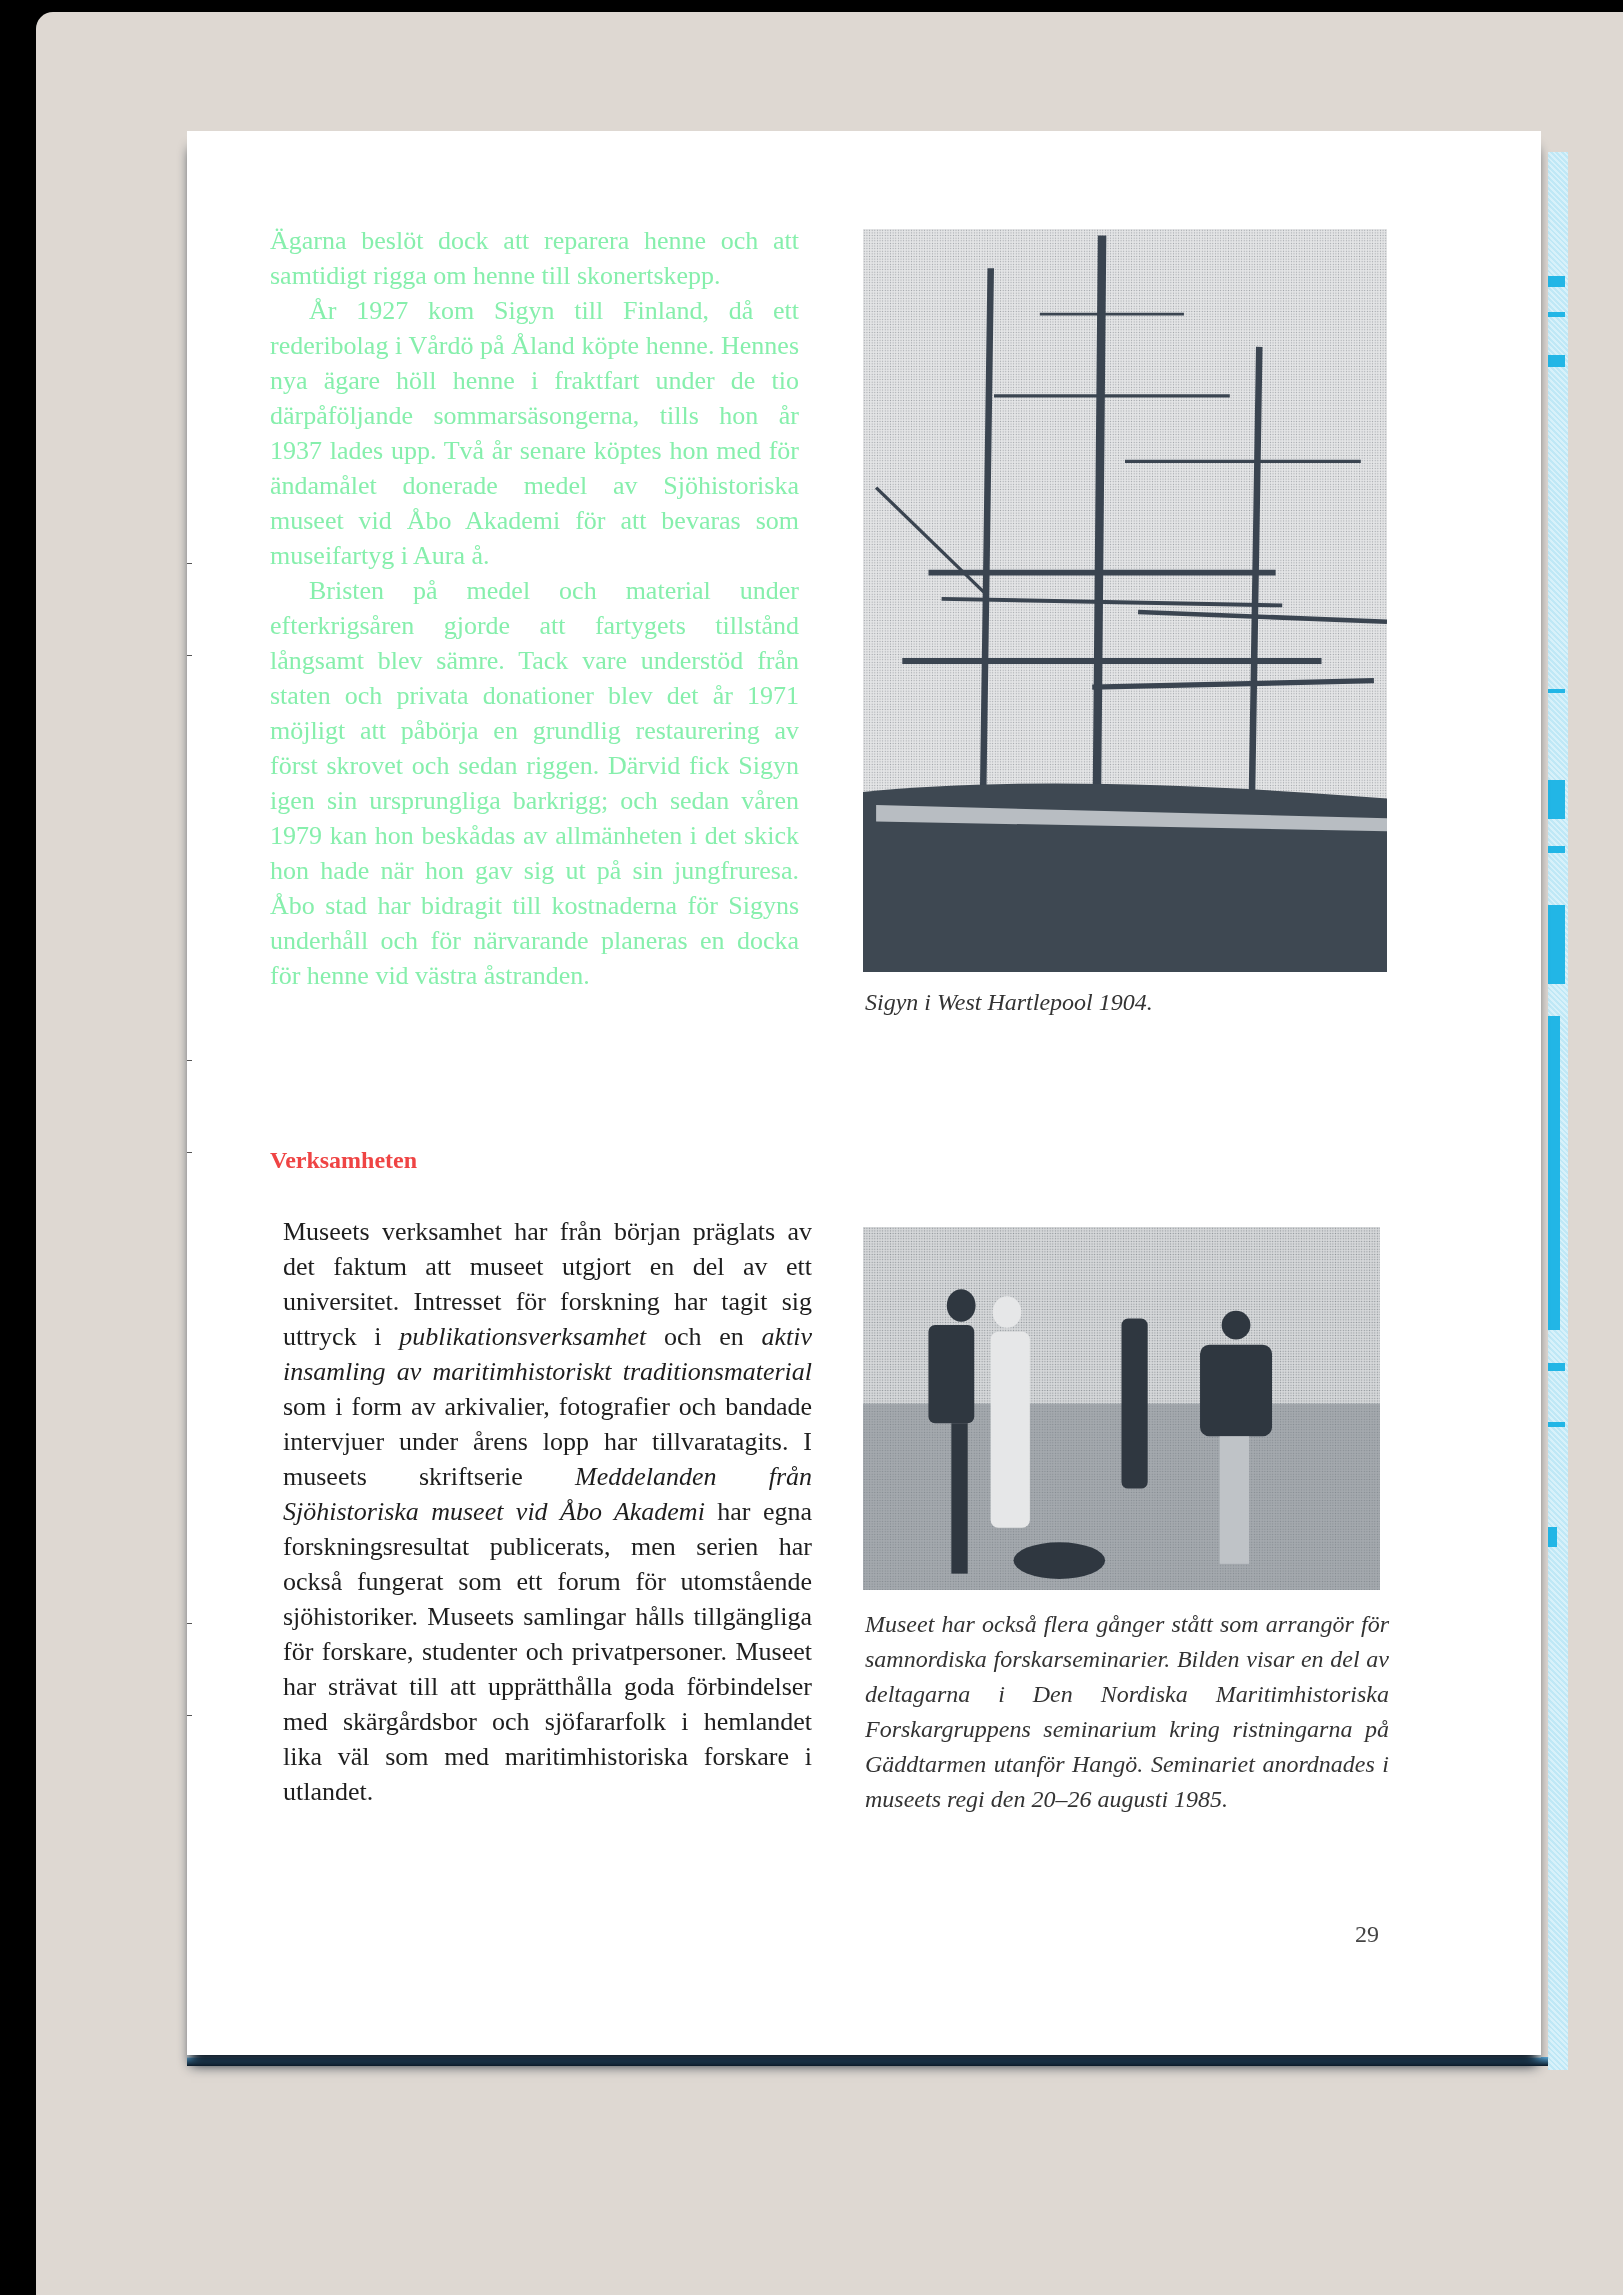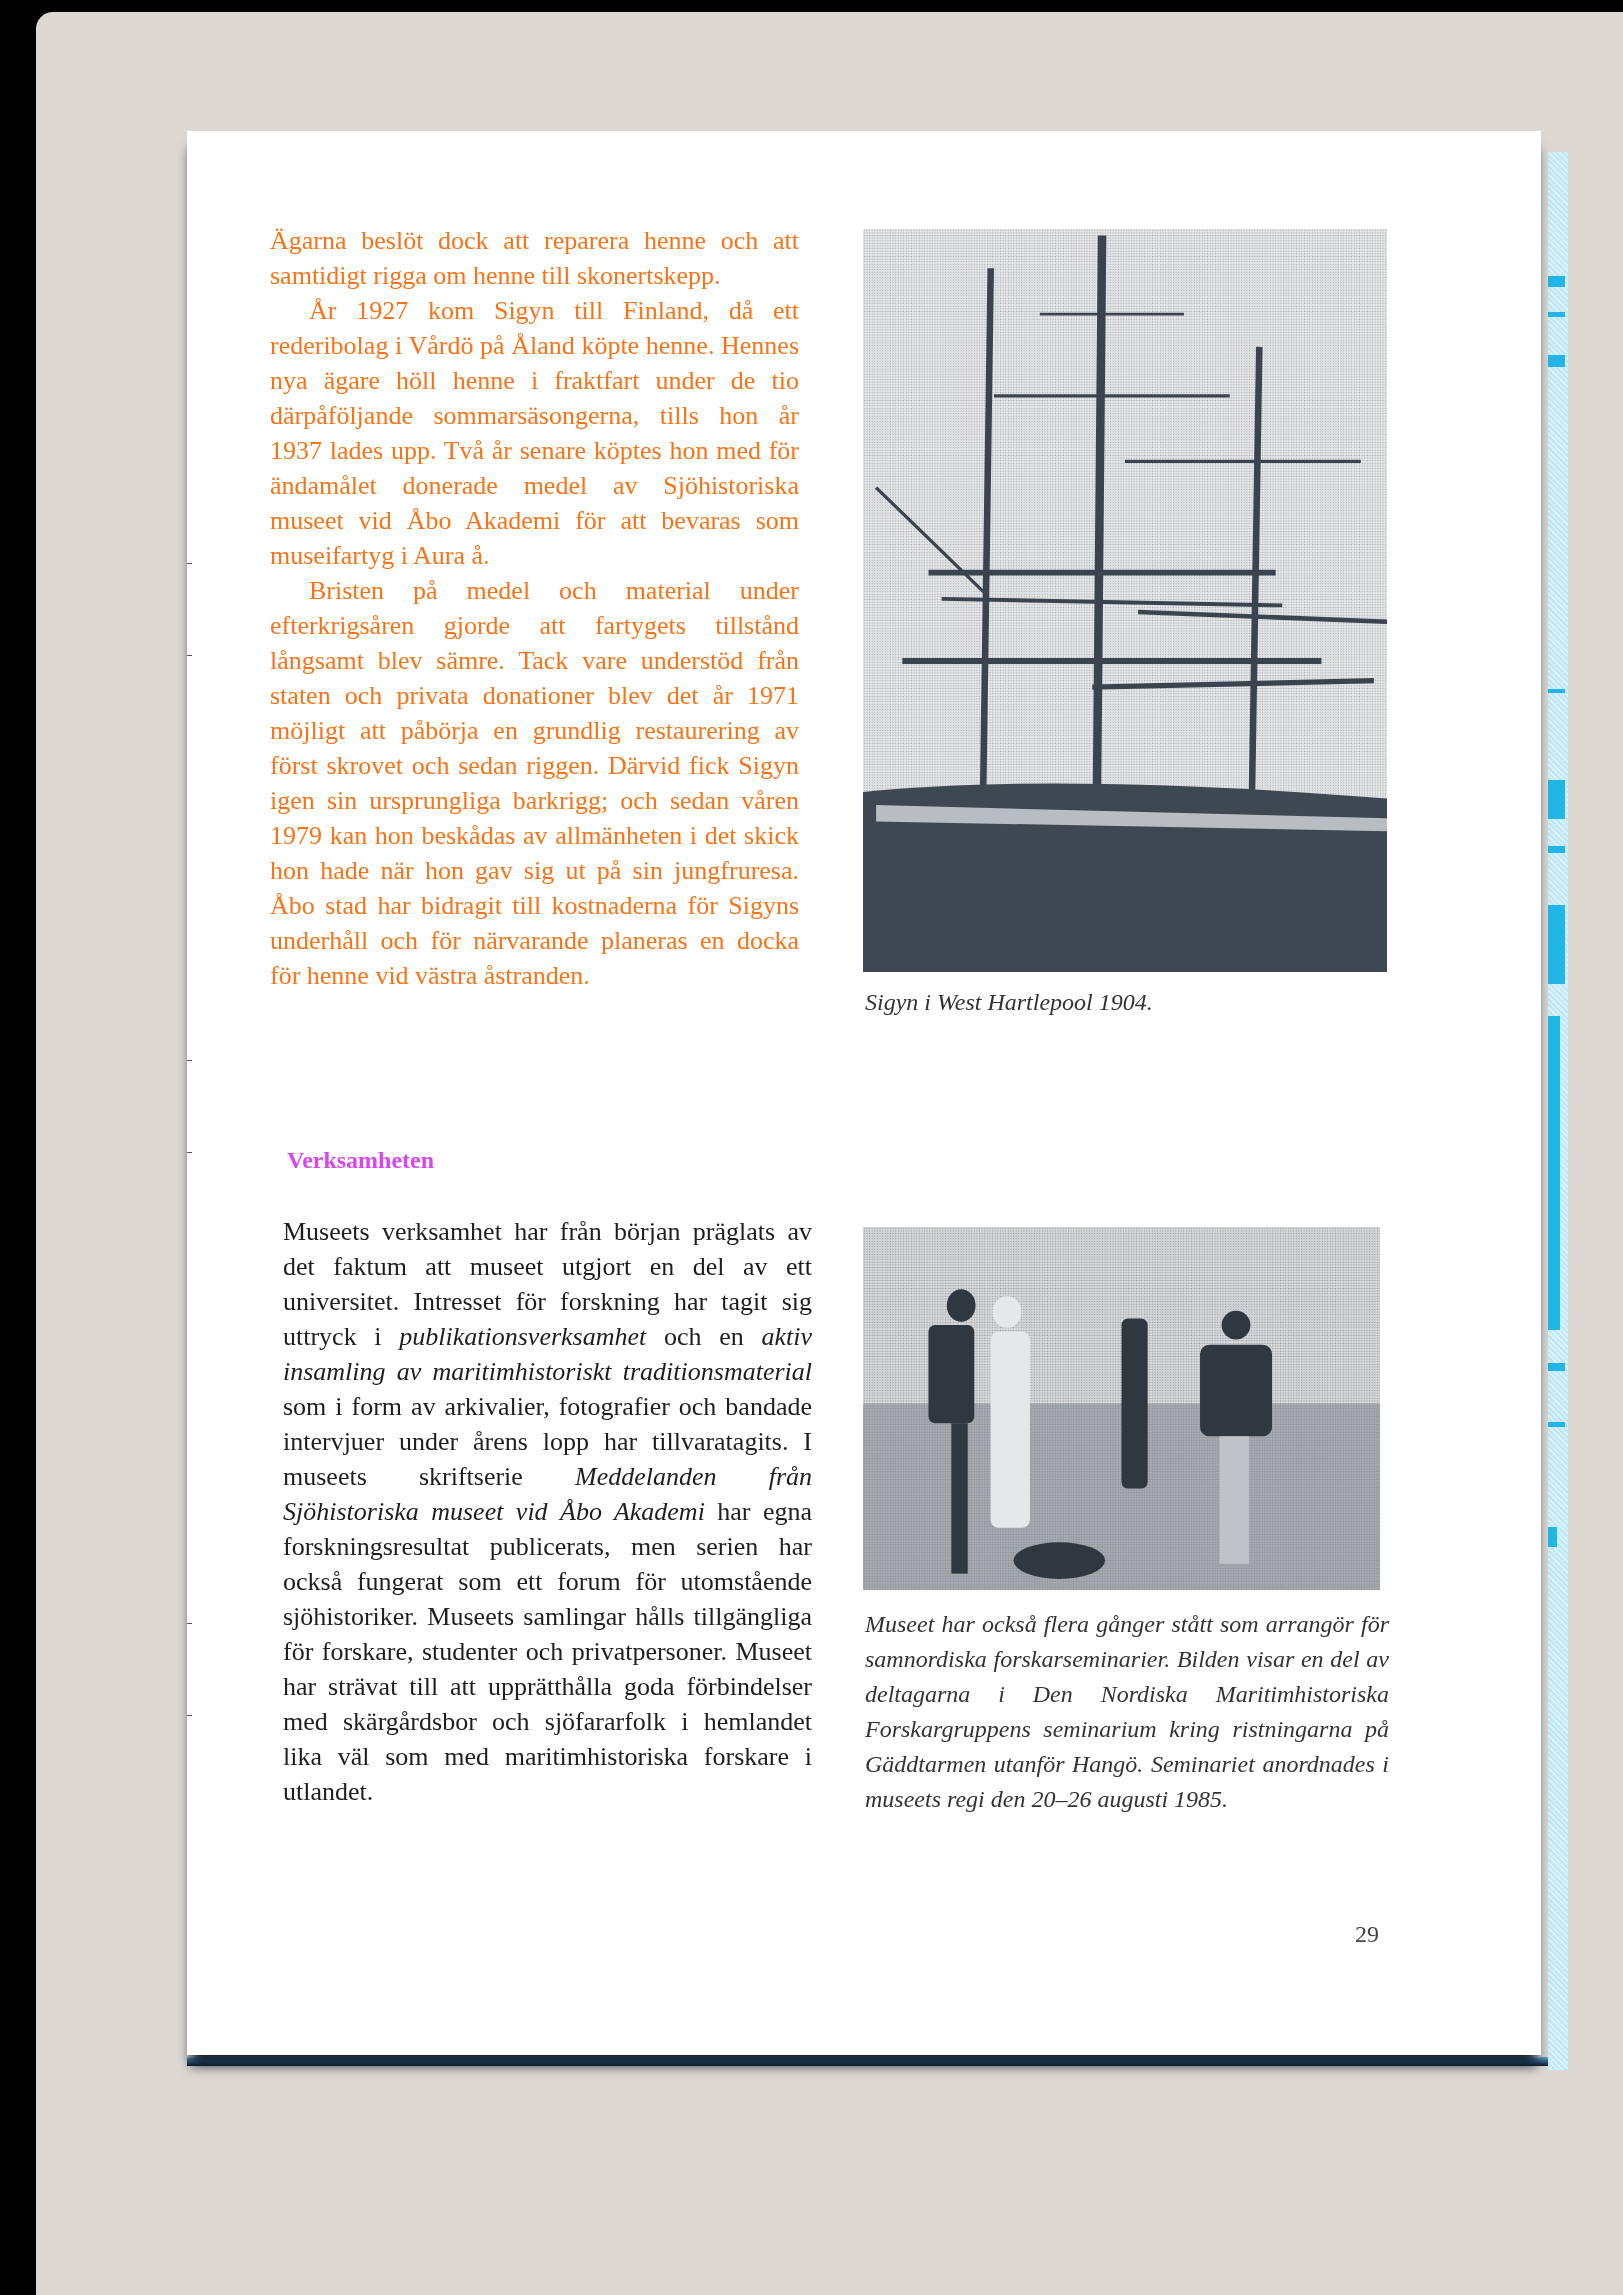--- a/index.html
+++ b/index.html
@@ -21,29 +21,28 @@
     background:repeating-linear-gradient(45deg,#bfe8f6 0 2px,#d8f1fa 2px 3.9px);
   }
   .edge-mark { position:absolute; left:0; width:17px; background:#22b6e6; }
   .bottom-strip {
     position:absolute; left:187px; top:2057px; width:1371px; height:9.2px;
     background:linear-gradient(#5aa8d8,#0c1a28);
   }
   .col-left {
     position:absolute; left:270px; top:223px; width:529px;
     font-family:"Liberation Serif", serif; font-size:26px; line-height:35px;
-    color:#f97316; text-align:justify;
+    color:#86efac; text-align:justify;
   }
   .col-left p { margin:0; text-indent:0; }
   .col-left p.indent { text-indent:39px; }
   .heading {
     position:absolute; left:270px; top:1147px;
     font-family:"Liberation Serif", serif; font-weight:bold; font-size:24px;
-    color:#d946ef;
-    margin-left:17px;
+    color:#ef4444;
   }
   .col-left2 {
     position:absolute; left:270px; top:1214px; width:529px;
     font-family:"Liberation Serif", serif; font-size:26px; line-height:35px;
     color:#1e1e1e; text-align:justify;margin-left:13px;
   }
   .col-left2 p { margin:0; }
   .photo {
     position:absolute; background:#d9dadc; overflow:hidden;
   }

